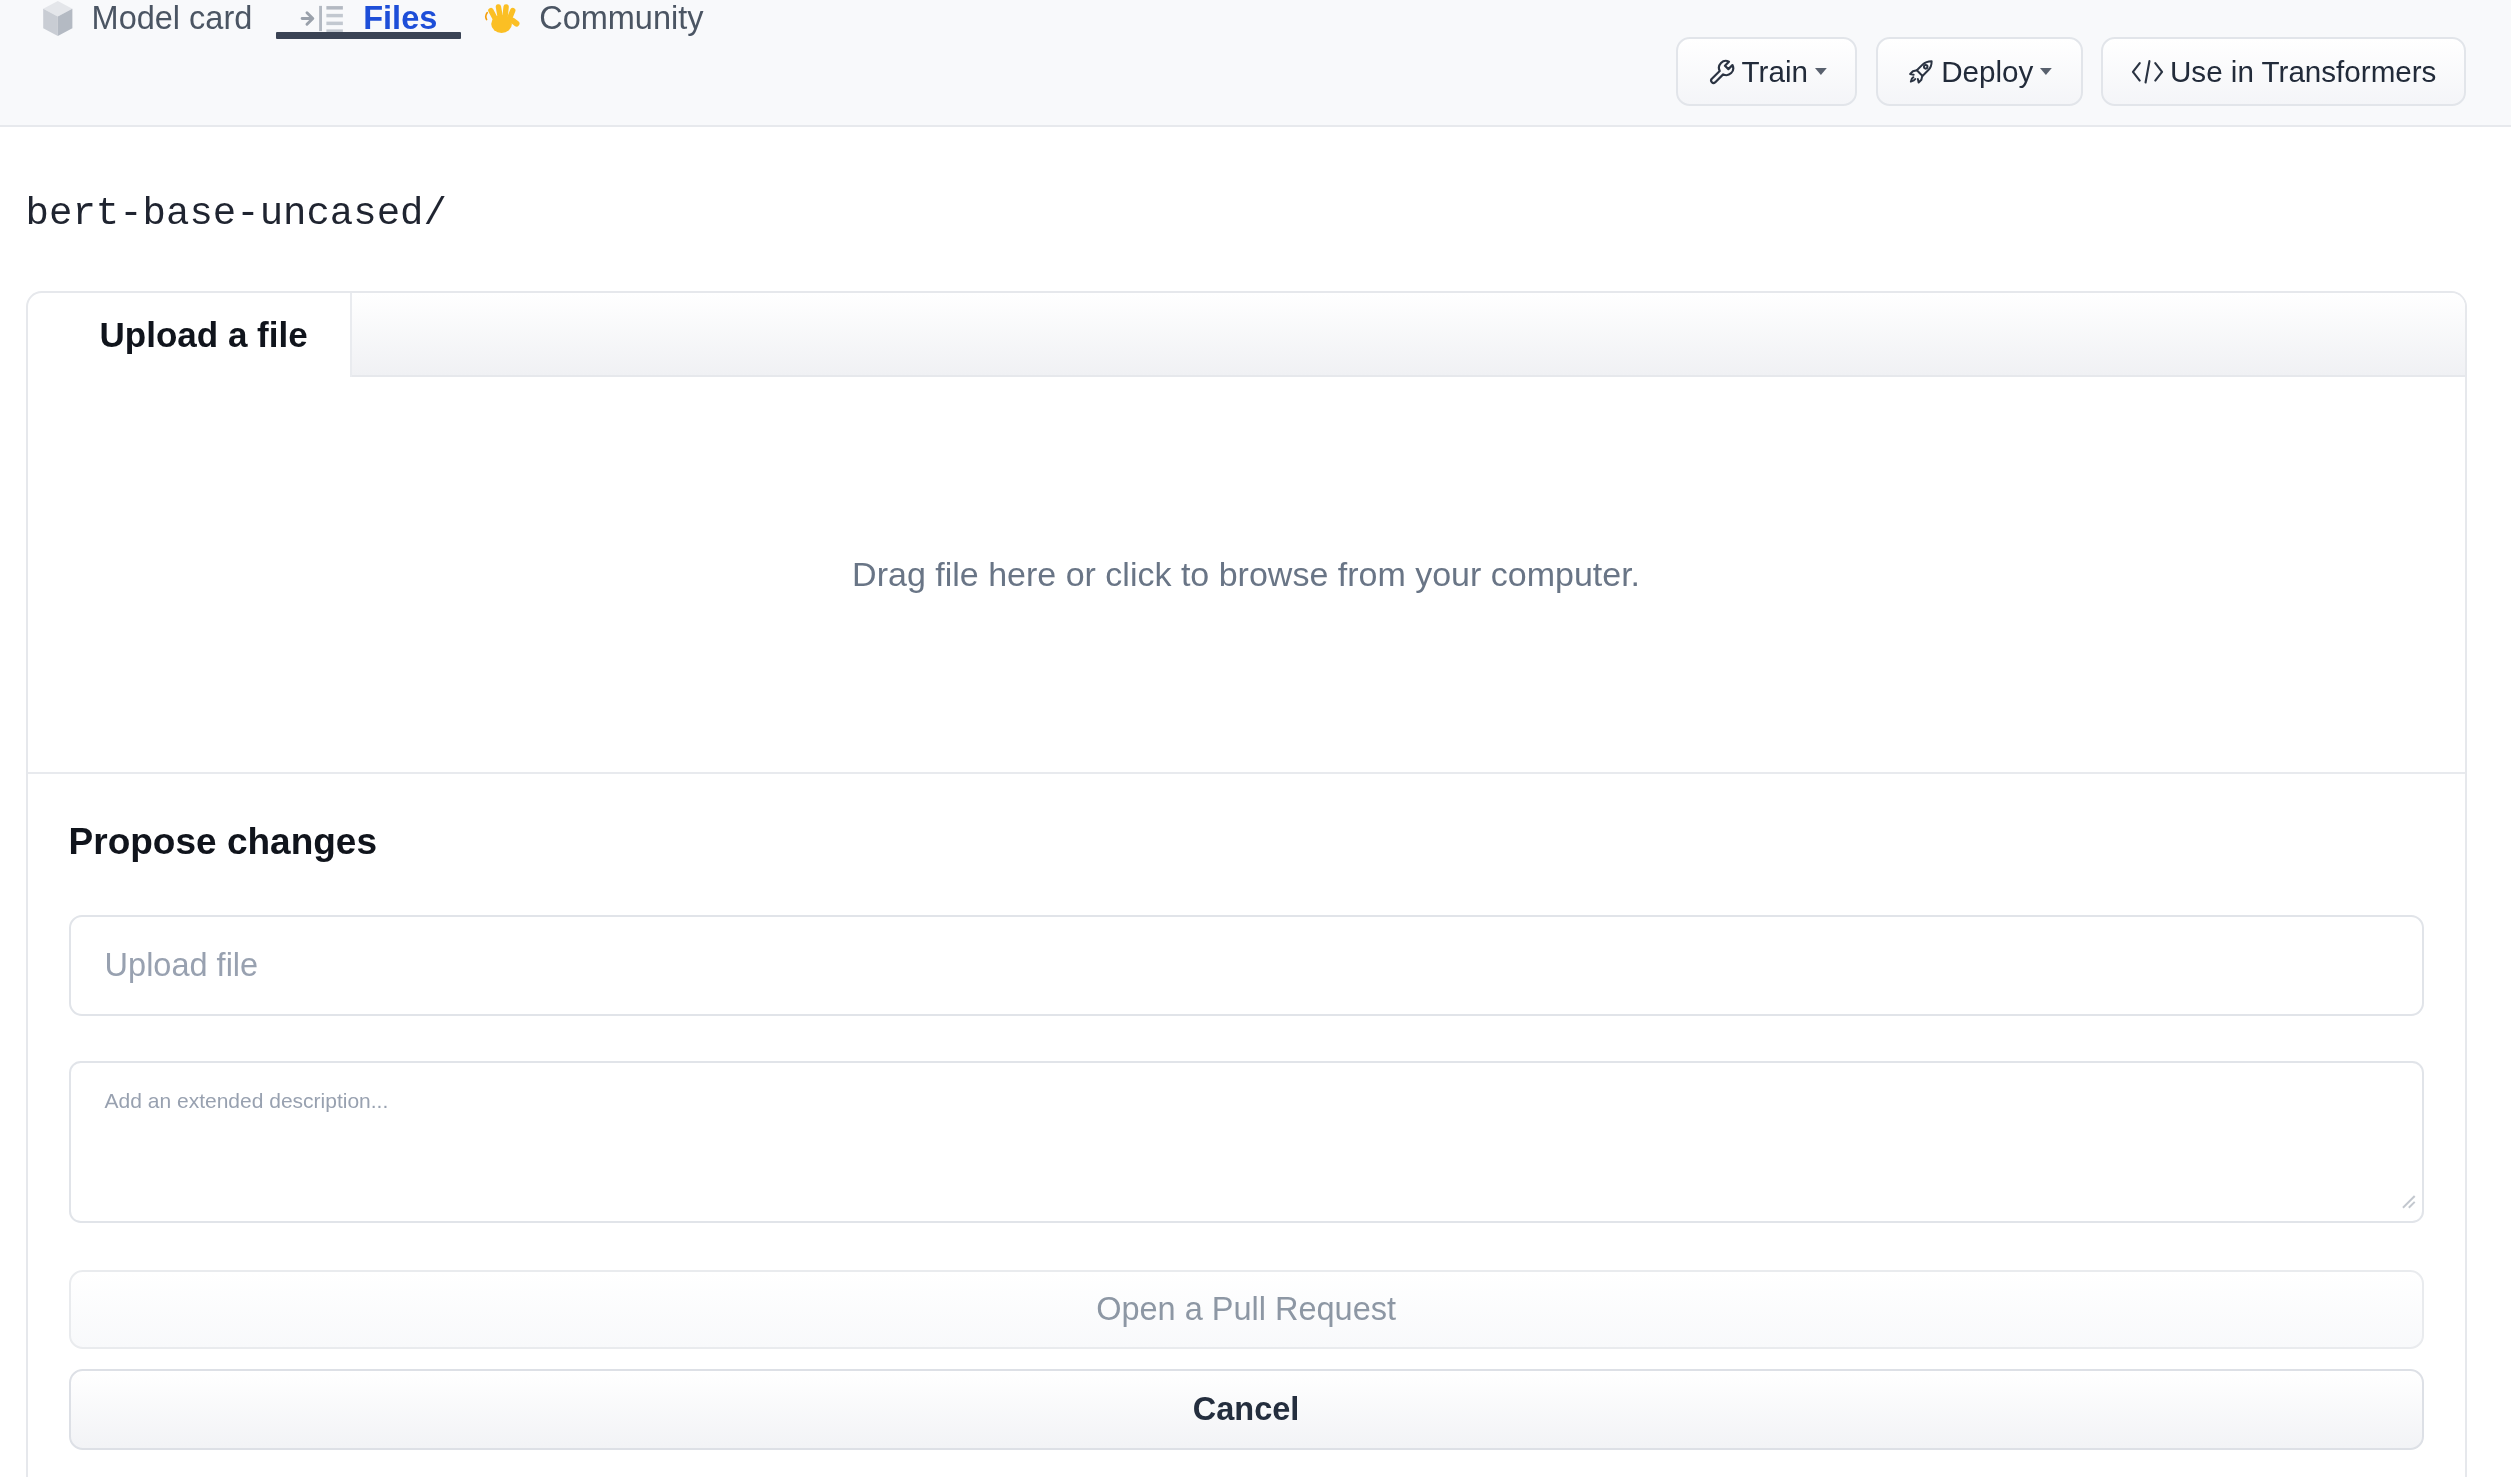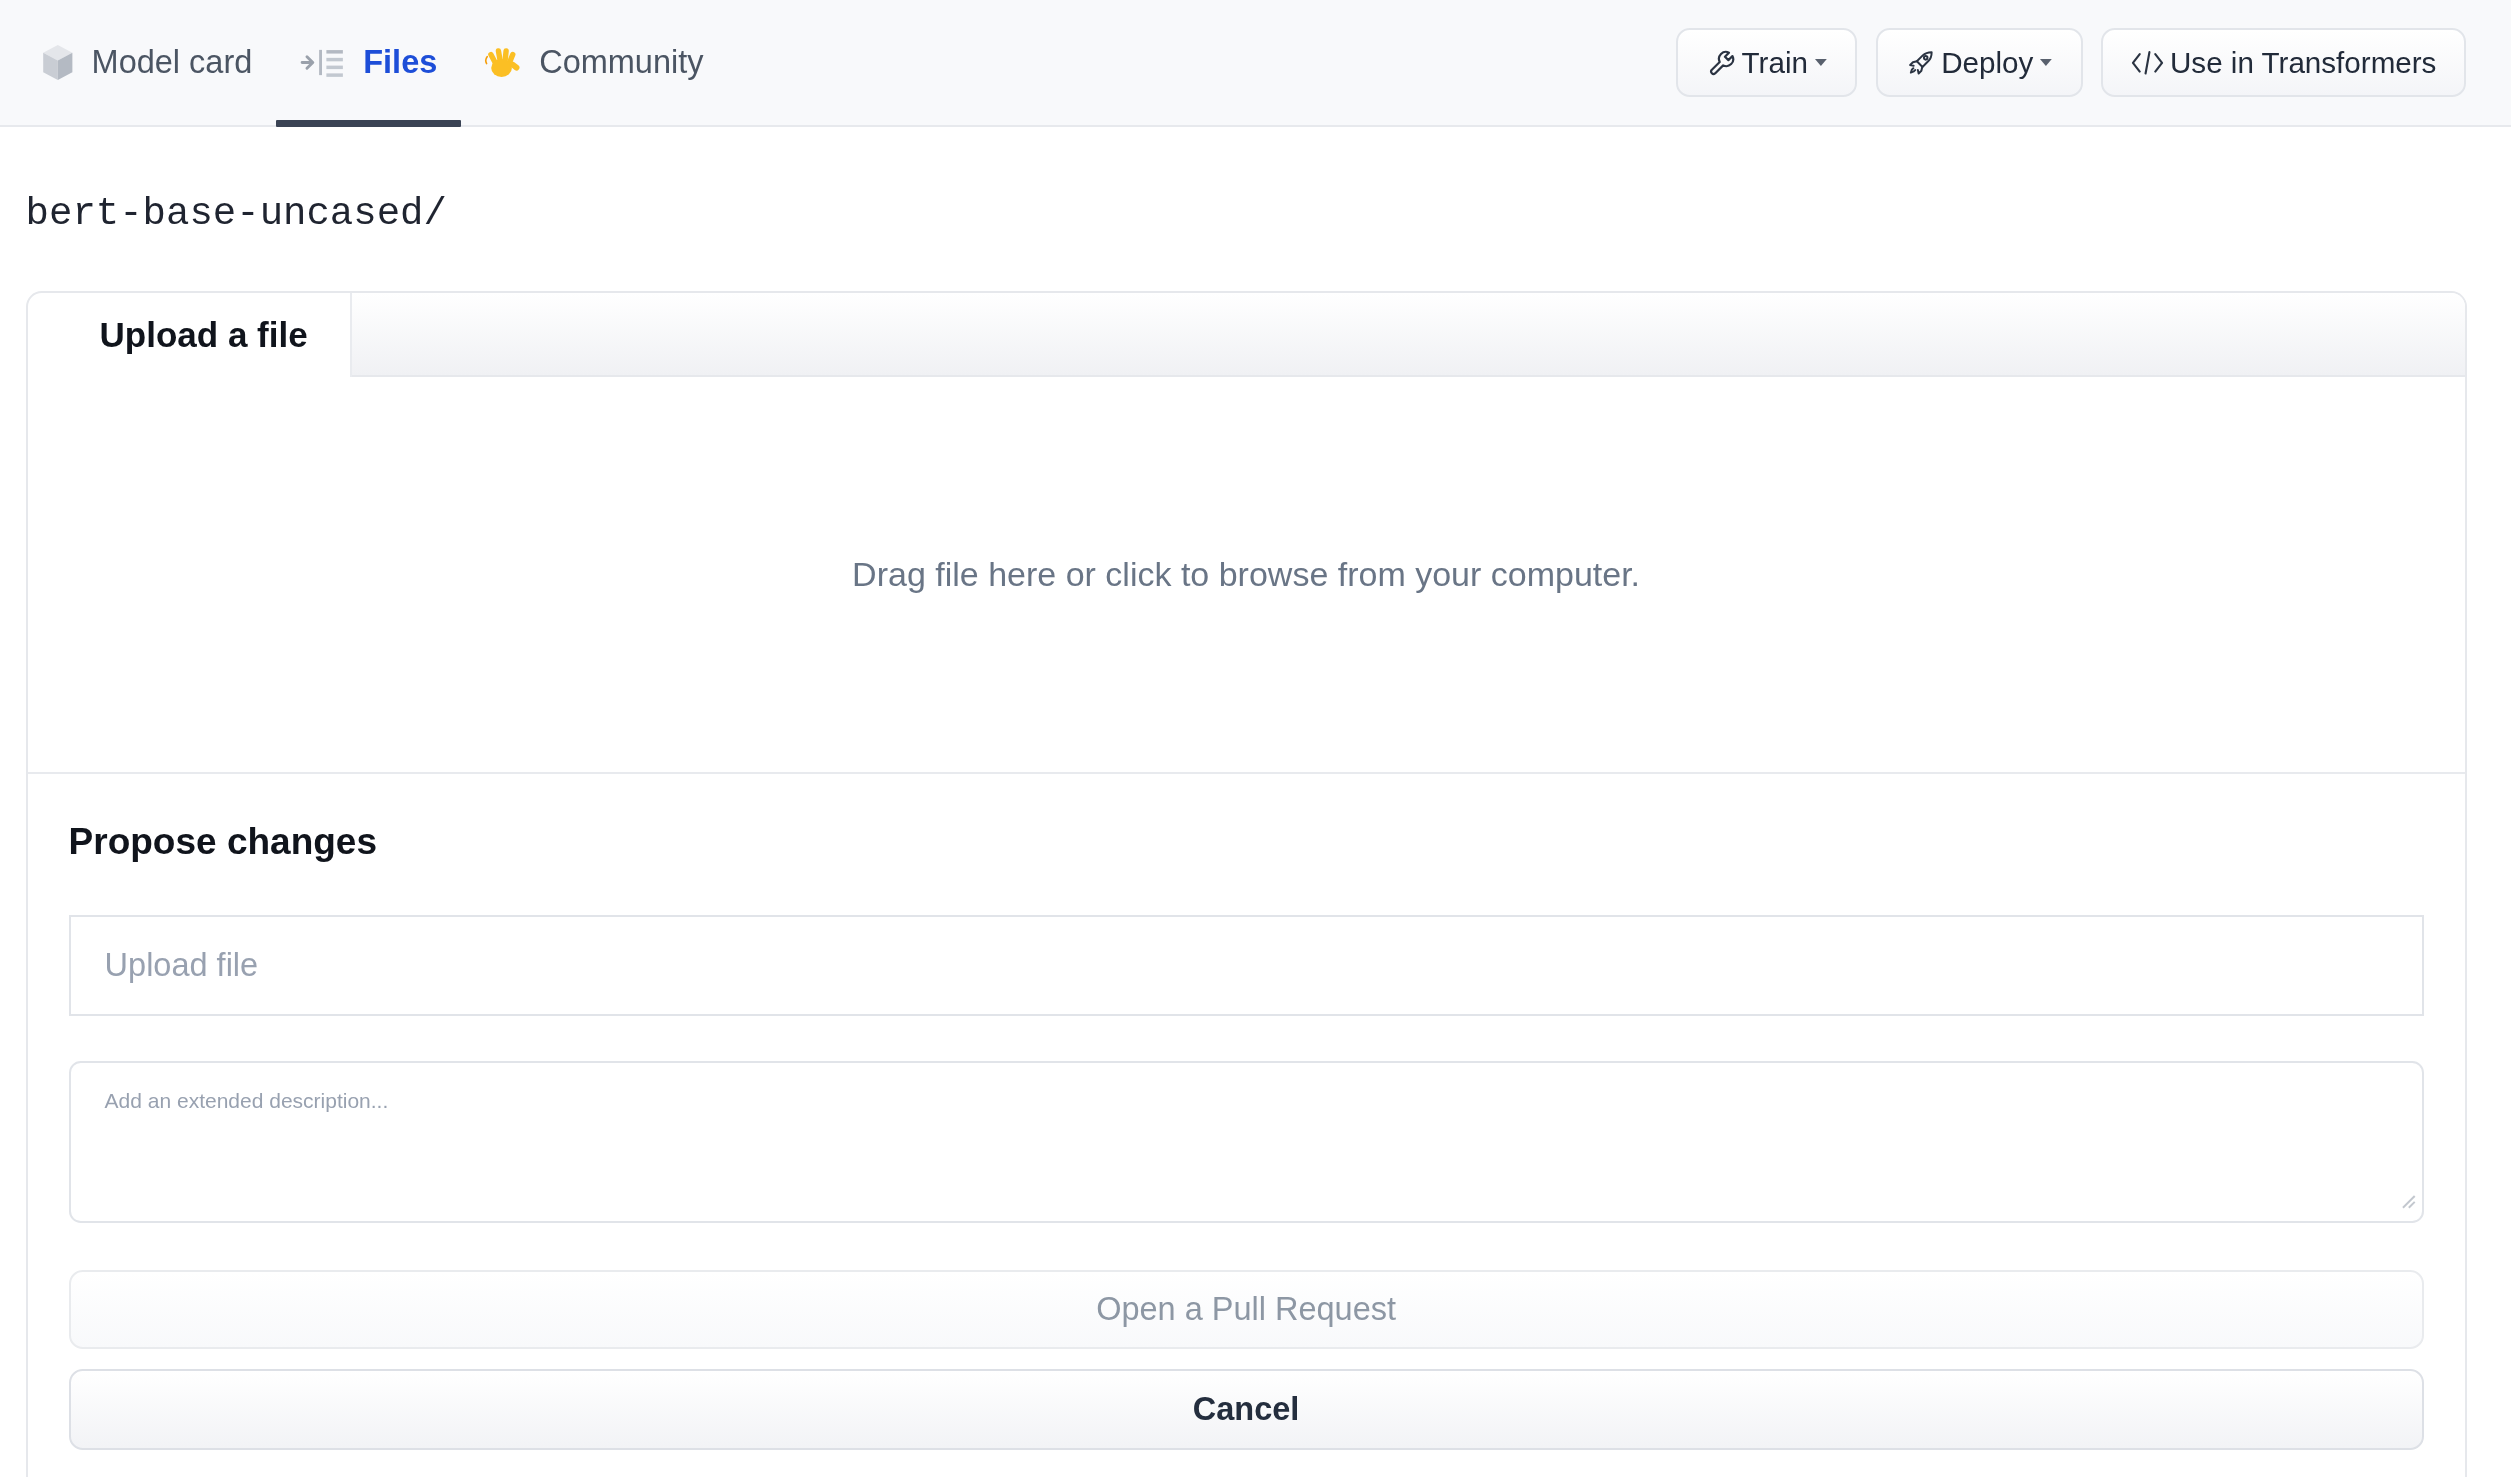--- a/index.html
+++ b/index.html
@@ -5,21 +5,21 @@
   html,body{margin:0;padding:0;}
   body{
     width:2512px;height:1478px;background:#ffffff;
     font-family:"Liberation Sans",sans-serif;
     overflow:hidden;position:relative;
     -webkit-font-smoothing:antialiased;
   }
   
   .topnav{
     height:125px;background:#f8f9fb;border-bottom:2px solid #e7e9ed;
-    display:flex;align-items:stretch;padding:0 46px 0 19.7px;box-sizing:content-box;
+    display:flex;align-items:stretch;padding:0 46px 0 19.7px;box-sizing:content-box;flex-direction:column;
   }
   .nav-tabs{display:flex;align-items:stretch;}
   .nav-tab{
     position:relative;display:flex;align-items:center;gap:18.7px;
     padding:0 23.6px;cursor:pointer;text-decoration:none;
     color:#4b5563;font-size:32.5px;
   }
   .nav-tab .nav-label{white-space:nowrap;}
   .nav-tab.active{color:#1d4ed8;font-weight:700;}
   .tab-underline{
@@ -65,21 +65,21 @@
     height:395px;border-bottom:2px solid #e8eaee;
     display:flex;align-items:center;justify-content:center;cursor:pointer;
   }
   .dropzone-text{font-size:34px;color:#697586;}
   .propose{padding:0 41px 41px 41px;}
   .propose h3{
     margin:45px 0 0 0;font-size:37px;font-weight:700;color:#10141c;line-height:45px;
   }
   .file-input{
     display:block;box-sizing:border-box;margin-top:51px;
-    width:100%;height:101px;border:2px solid #e1e4e9;border-radius:0;
+    width:100%;height:101px;border:2px solid #e1e4e9;border-radius:13px;
     padding:0 34px;font-family:"Liberation Sans",sans-serif;
     font-size:32.5px;color:#1f2937;background:#ffffff;outline:none;
   }
   .file-input::placeholder{color:#98a1b0;opacity:1;}
   .ta-wrap{position:relative;margin-top:45px;}
   .desc-input{
     display:block;box-sizing:border-box;width:100%;height:162px;
     border:2px solid #e1e4e9;border-radius:11.8px;resize:none;
     padding:25.6px 34px;font-family:"Liberation Sans",sans-serif;
     font-size:21px;color:#1f2937;background:#ffffff;outline:none;

